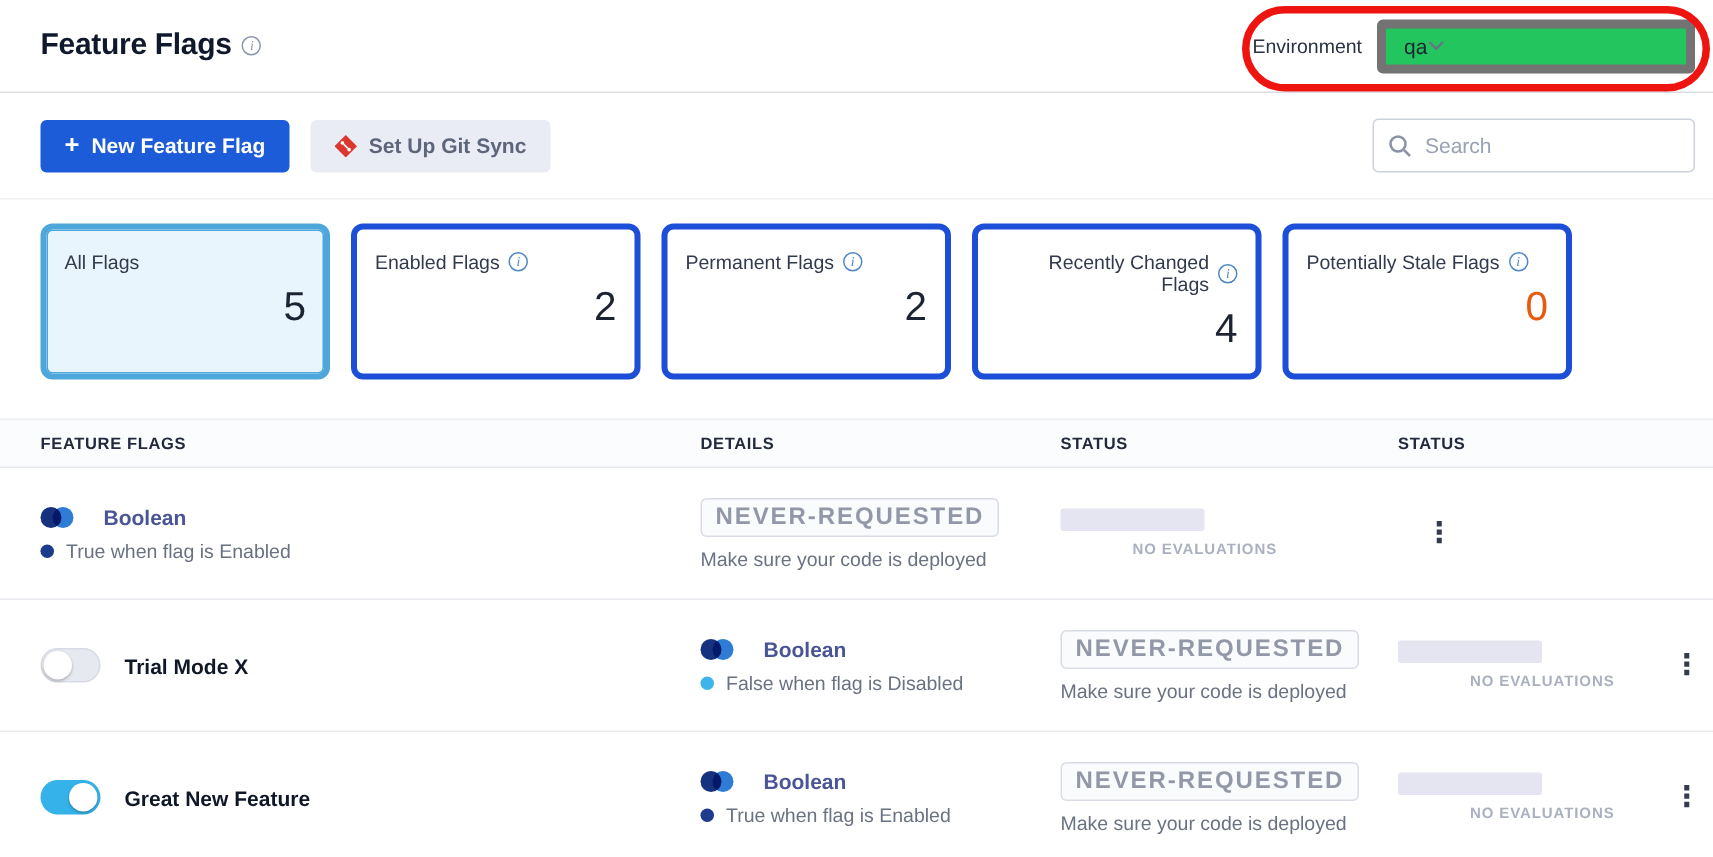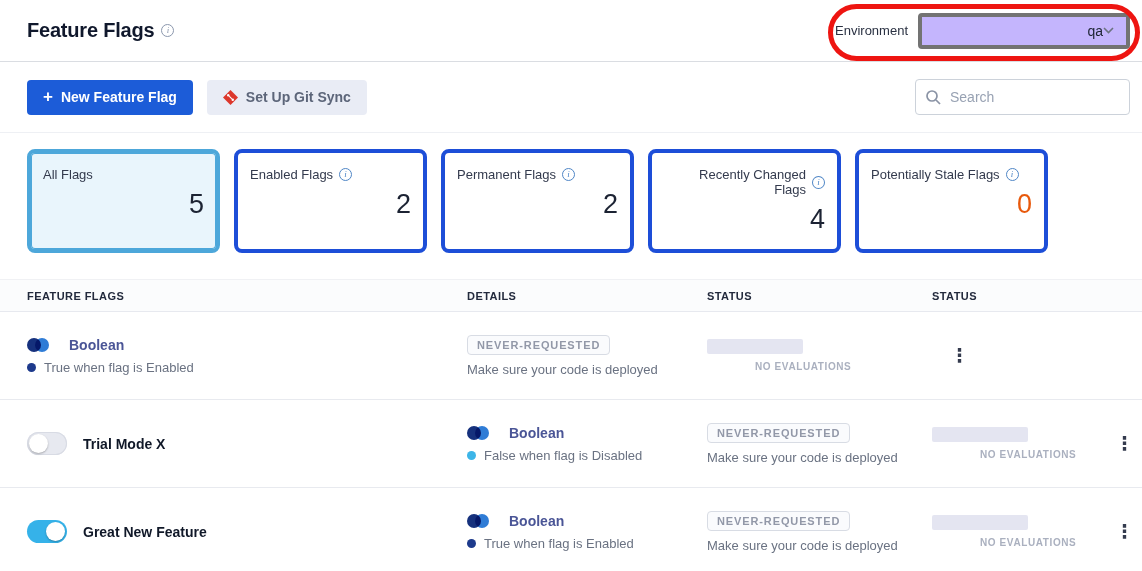--- a/index.html
+++ b/index.html
@@ -19,22 +19,22 @@
   .info-icon {
     display:inline-flex; align-items:center; justify-content:center;
     width:13px; height:13px; border:1px solid currentColor; border-radius:50%;
     font-size:9px; font-style:italic; font-family:"Liberation Serif",serif; line-height:1;
     color:#8b97ad; cursor:pointer;
   }
   .card .info-icon { color:#4f86c6; }
   .env-wrap { display:flex; align-items:center; gap:10px; }
   .env-label { font-size:13px; color:#2a3142; }
   .env-select {
-    width:212px; height:36px; border:4px solid #737373; border-radius:4px; background:#c4b5fd;
-    display:flex; align-items:center; justify-content:flex-end; padding:0 12px; cursor:pointer;
+    width:212px; height:36px; border:6px solid #737373; border-radius:4px; background:#22c55e;
+    display:flex; align-items:center; justify-content:flex-start; padding:0 12px; cursor:pointer;
   }
   .env-value { font-size:14px; color:#1c2333; }
   .chevron-svg { width:11px; height:7px; stroke:#6b7280; fill:none; stroke-width:1.6; }
   .annotation {
     position:absolute; top:4px; right:2px; width:312px; height:57px;
     border:5px solid #ee1511; border-radius:32px; pointer-events:none; z-index:6;
   }
 
   
   .toolbar {
@@ -99,21 +99,21 @@
   .venn::before { content:""; position:absolute; left:0; top:0; width:14px; height:14px;
     border-radius:50%; background:#16317d; }
   .venn::after  { content:""; position:absolute; left:8px; top:0; width:14px; height:14px;
     border-radius:50%; background:#2f7cd6; mix-blend-mode:multiply; }
   .type-text { font-size:14px; font-weight:600; color:#4a5596; }
   .detail-line { display:flex; align-items:center; gap:8px; margin-top:7px;
     font-size:13px; color:#6a7282;text-align:right; }
   .dot { width:9px; height:9px; border-radius:50%; display:inline-block; flex:0 0 auto; }
 
   .badge {
-    display:inline-block; font-size:11px; font-weight:600; letter-spacing:.08em;
+    display:inline-block; font-size:16px; font-weight:600; letter-spacing:.08em;
     color:#9298a8; border:1px solid #d8dce4; background:#fafbfd; border-radius:4px;
     padding:3px 9px;
   }
   .status-text { font-size:13px; color:#6a7282; margin-top:7px; }
 
   .bar { width:96px; height:15px; border-radius:2px; background:#e4e5f1; }
   .results-caption { font-size:10px; font-weight:600; letter-spacing:.06em;
     color:#aab0bf; margin-top:7px;padding-left:48px; }
 
   .menu-col { display:flex; justify-content:flex-start; padding-left:12px; }

